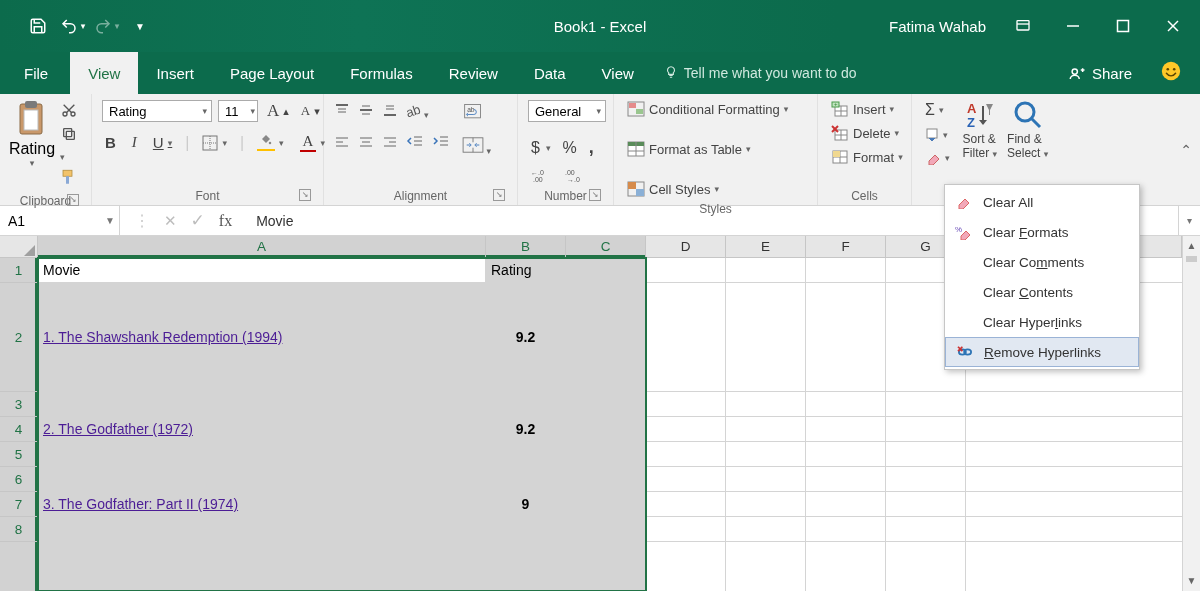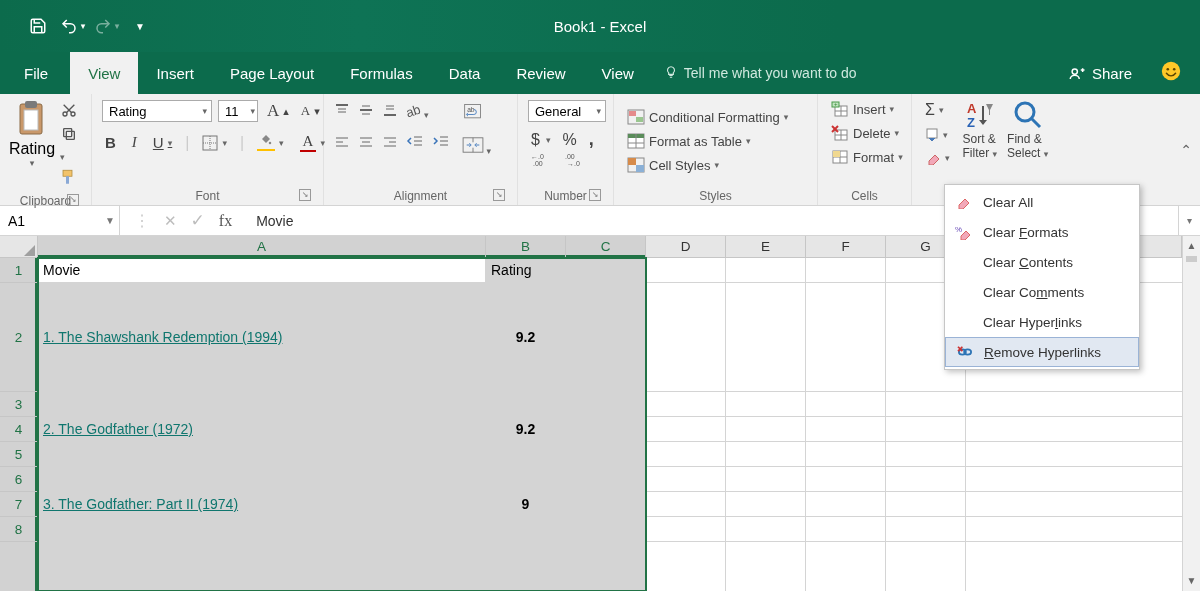--- a/index.html
+++ b/index.html
@@ -68,21 +68,21 @@
 
 .rowheads { position:absolute; left:0; top:22px; bottom:0; width:38px; background:#e6e6e6; border-right:1px solid #c6c6c6; }
 .rh { border-bottom:1px solid #c6c6c6; font-size:13.5px; color:#333; text-align:center; display:flex; align-items:center; justify-content:center;}
 .rh.sel { background:#d2d2d2; color:#217346; box-shadow: inset -2px 0 0 #217346; border-right:none;}
 
 .cells { position:absolute; left:38px; top:22px; right:18px; bottom:0; }
 .crow { display:flex; border-bottom:1px solid #d4d4d4; }
 .cell { border-right:1px solid #d4d4d4; display:flex; align-items:center; padding:0 5px; font-size:14px; overflow:hidden; }
 .cell.selbg { background:#d4d4d4; }
 .whitecell { background:#fff !important; }
-.link { color:#0f766e; text-decoration:underline; }
+.link { color:#4c1d95; text-decoration:underline; }
 .bold { font-weight:600; }
 .center { justify-content:center; }
 
 .selection-border { position:absolute; border:2px solid #217346; pointer-events:none; }
 
 .vscroll { position:absolute; right:0; top:0; bottom:0; width:18px; background:#f1f1f1; border-left:1px solid #d4d4d4; }
 .vscroll .up { height:20px; text-align:center; font-size:10px; color:#666; line-height:20px;}
 .vscroll .down { position:absolute; bottom:0; height:20px; width:100%; text-align:center; font-size:10px; color:#666; line-height:20px;}
 .vscroll .split { position:absolute; top:20px; left:3px; right:3px; height:6px; background:#ccc; }
 
@@ -116,30 +116,55 @@
     <span class="tb-icon" style="opacity:.45">
       <svg width="20" height="18" viewBox="0 0 24 24" fill="none" stroke="#fff" stroke-width="2">
           <path d="M15 14l5-5-5-5"></path>
           <path d="M20 9H10a6 6 0 0 0 0 12h2"></path>
         </svg>
       <span class="caret" style="color:#fff;margin-left:2px">▾</span>
     </span>
     <span class="tb-icon" style="color:#fff;font-size:10px">▼</span>
   </div>
   <div class="tb-title">Book1  -  Excel</div>
+  <div class="tb-right">
+    <span class="tb-user">Fatima Wahab</span>
+    <span class="wbtn">
+      <svg width="16" height="16" viewBox="0 0 24 24" fill="none" stroke="#fff" stroke-width="2">
+          <rect x="3" y="4" width="18" height="14" rx="1"></rect>
+          <line x1="3" y1="9" x2="21" y2="9"></line>
+        </svg>
+    </span>
+    <span class="wbtn">
+        <svg width="14" height="14">
+          <line x1="1" y1="7" x2="13" y2="7" stroke="#fff" stroke-width="1.5"></line>
+        </svg>
+      </span>
+    <span class="wbtn">
+        <svg width="14" height="14">
+          <rect x="1.5" y="1.5" width="11" height="11" fill="none" stroke="#fff" stroke-width="1.5"></rect>
+        </svg>
+      </span>
+    <span class="wbtn">
+        <svg width="14" height="14">
+          <line x1="2" y1="2" x2="12" y2="12" stroke="#fff" stroke-width="1.5"></line>
+          <line x1="12" y1="2" x2="2" y2="12" stroke="#fff" stroke-width="1.5"></line>
+        </svg>
+      </span>
+  </div>
 </div>
 
 <div class="tabsrow">
   <div class="tab file">File</div>
   <div class="tab active">View</div>
   <div class="tab">Insert</div>
   <div class="tab">Page Layout</div>
   <div class="tab">Formulas</div>
+  <div class="tab">Review</div>
   <div class="tab">Data</div>
-  <div class="tab">Review</div>
   <div class="tab">View</div>
   <div class="tell">
     <span>
       <svg width="14" height="14" viewBox="0 0 24 24" fill="none" stroke="#cfe8de" stroke-width="2">
           <path d="M9 18h6M10 21h4M12 3a6 6 0 0 0-4 10.5V16h8v-2.5A6 6 0 0 0 12 3z"></path>
         </svg>
     </span>
     <span>Tell me what you want to do</span>
   </div>
   <div class="right">
@@ -310,21 +335,21 @@
               <polyline points="15,10 19,10" stroke="#3a74b9"></polyline>
               <polyline points="8,8 10,10 8,12" fill="none" stroke="#3a74b9"></polyline>
               <polyline points="16,8 14,10 16,12" fill="none" stroke="#3a74b9"></polyline>
             </svg><span class="caret"> ▾</span></span>
       </div>
     </div>
     <div class="label"><span>Alignment</span><span class="dbl">↘</span></div>
   </div>
 
   <div class="group" style="width:96px">
-    <div class="content col" style="gap:0">
+    <div class="content col" style="gap:8px">
       <div class="numfmt">
           <span>General</span>
           <span class="caret">▾</span>
         </div>
       <div class="row" style="gap:6px">
         <span class="rbtn" style="font-size:16px">
             <span>$</span>
             <span class="caret" style="margin-left:2px">▾</span>
           </span>
         <span class="rbtn" style="font-size:16px">%</span>
@@ -342,21 +367,21 @@
               <text x="0" y="7" font-size="7" fill="#555">.00</text>
               <text x="2" y="14" font-size="7" fill="#555">→.0</text>
             </svg>
           </span>
       </div>
     </div>
     <div class="label"><span>Number</span><span class="dbl">↘</span></div>
   </div>
 
   <div class="group" style="width:204px">
-    <div class="content col" style="gap:6px;margin-top:8px">
+    <div class="content col" style="gap:22px;margin-top:0">
       <div class="rbtn">
         <svg width="18" height="16">
             <rect x="1" y="1" width="16" height="14" fill="none" stroke="#888"></rect>
             <rect x="2" y="2" width="7" height="5" fill="#e58b8b"></rect>
             <rect x="9" y="8" width="7" height="5" fill="#9ac68f"></rect>
           </svg>
         <span>Conditional Formatting</span>
           <span class="caret"> ▾</span>
       </div>
       <div class="rbtn">
@@ -476,25 +501,25 @@
     <span class="mi">
         <svg width="18" height="16">
           <text x="0" y="8" font-size="8" fill="#6a4db8">%</text>
           <polygon points="6,12 11,7 15,11 10,16 6,16" fill="#f2a8b8" stroke="#d66"></polygon>
         </svg>
       </span>
     <span><span>Clear </span><u>F</u><span>ormats</span></span>
   </div>
   <div class="mitem">
     <span class="mi"></span>
-    <span><span>Clear </span><u>C</u><span>ontents</span></span>
+    <span><span>Clear Co</span><u>m</u><span>ments</span></span>
   </div>
   <div class="mitem">
     <span class="mi"></span>
-    <span><span>Clear Co</span><u>m</u><span>ments</span></span>
+    <span><span>Clear </span><u>C</u><span>ontents</span></span>
   </div>
   <div class="mitem">
     <span class="mi"></span>
     <span><span>Clear Hyper</span><u>l</u><span>inks</span></span>
   </div>
   <div class="mitem highlight">
     <span class="mi">
         <svg width="18" height="14" viewBox="0 0 20 16">
           <ellipse cx="7" cy="8" rx="4" ry="3" fill="none" stroke="#2d74b5" stroke-width="2"></ellipse>
           <ellipse cx="13" cy="8" rx="4" ry="3" fill="none" stroke="#2d74b5" stroke-width="2"></ellipse>

